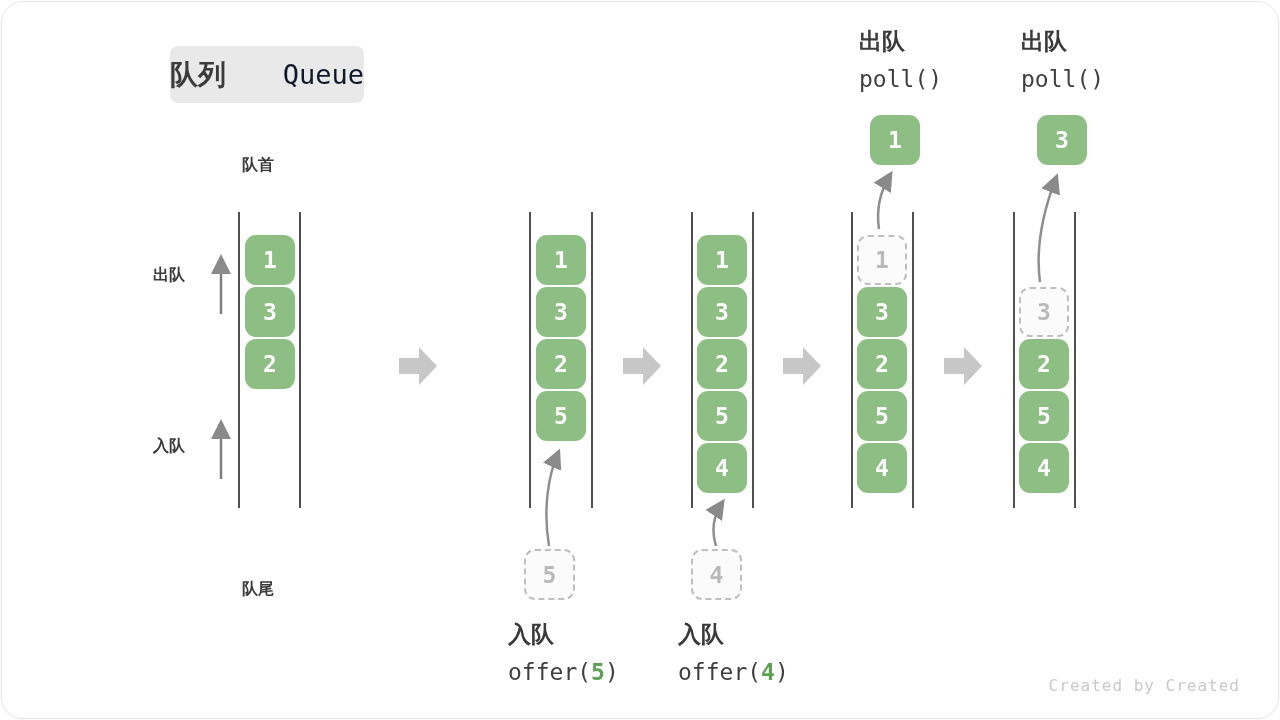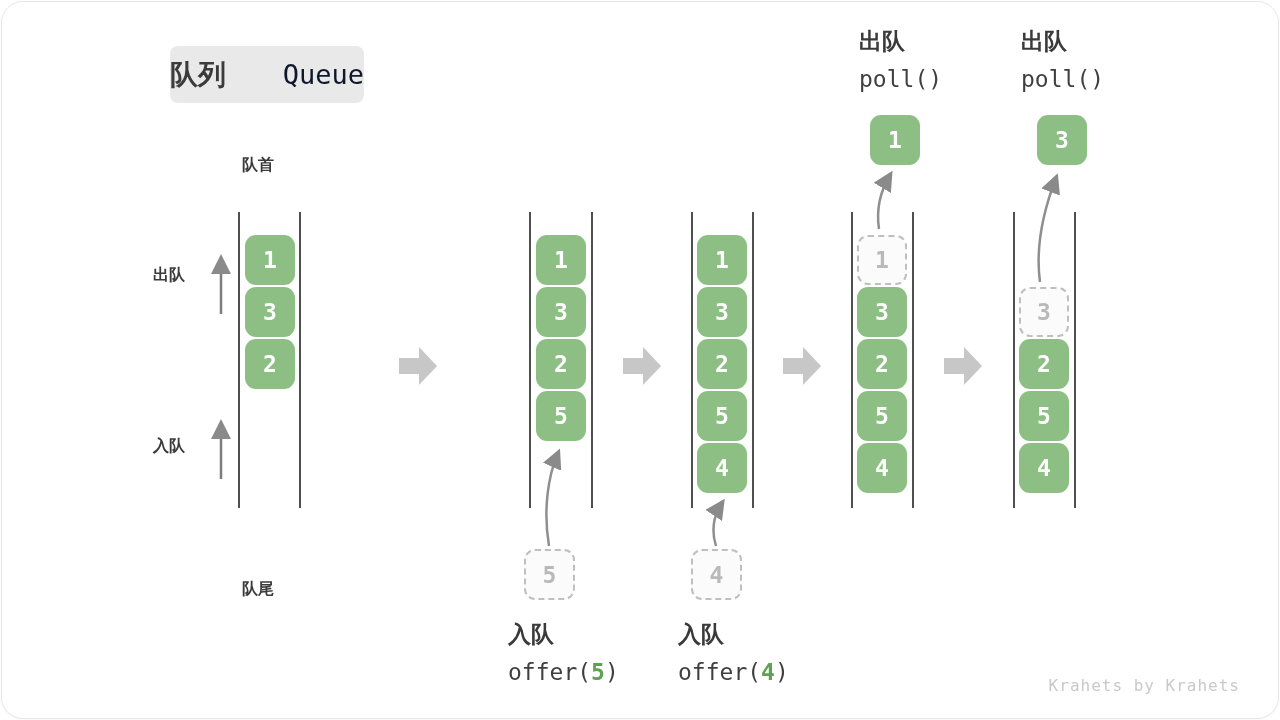--- a/index.html
+++ b/index.html
@@ -152,14 +152,14 @@
   <div class="cell ghost c5 r2">3</div>
   <div class="cell solid c5 r3">2</div>
   <div class="cell solid c5 r4">5</div>
   <div class="cell solid c5 r5">4</div>
   <div class="cell solid out-q5">3</div>
   <div class="op op-q5">
     <div class="op-zh">出队</div>
     <div class="op-code">poll()</div>
   </div>
 
-  <div class="watermark">Krahets by Krahets</div>
+  <div class="watermark">Created by Created</div>
 </div>
 
 </body></html>

